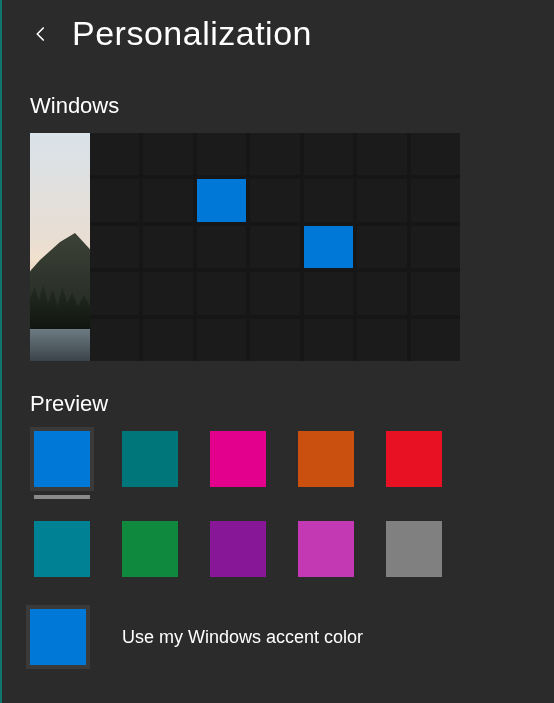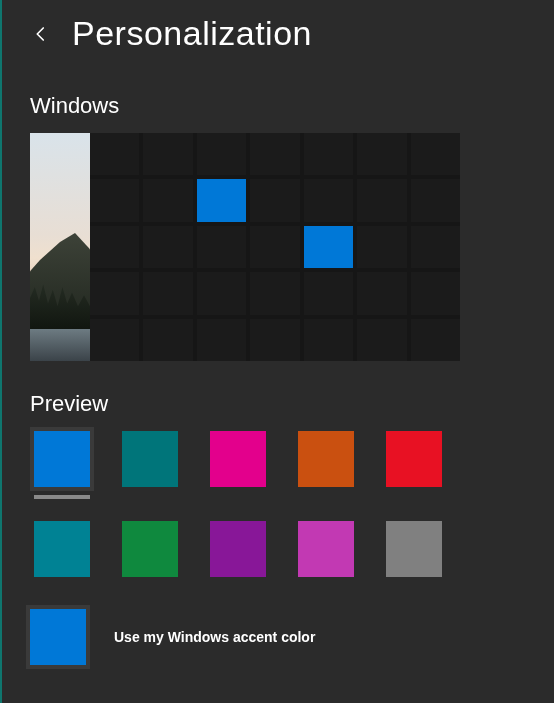--- a/index.html
+++ b/index.html
@@ -117,22 +117,23 @@
     gap: 28px;
     margin-top: 32px;
   }
   .accent-box {
     width: 56px;
     height: 56px;
     outline: 4px solid #3a3a3a;
     cursor: pointer;
   }
   .accent-label {
-    font-size: 14px;
-    font-weight: 700;
+    font-size: 18px;
+    font-weight: 400;
+    margin-left: 8px;
   }
 </style>
 </head>
 <body>
 
 <div class="page">
   <div class="header">
     <div class="back-icon">
       <svg width="18" height="18" viewBox="0 0 24 24" fill="none" stroke="#ffffff" stroke-width="2.2" stroke-linecap="round" stroke-linejoin="round">
           <polyline points="15 4 7 12 15 20"></polyline>

